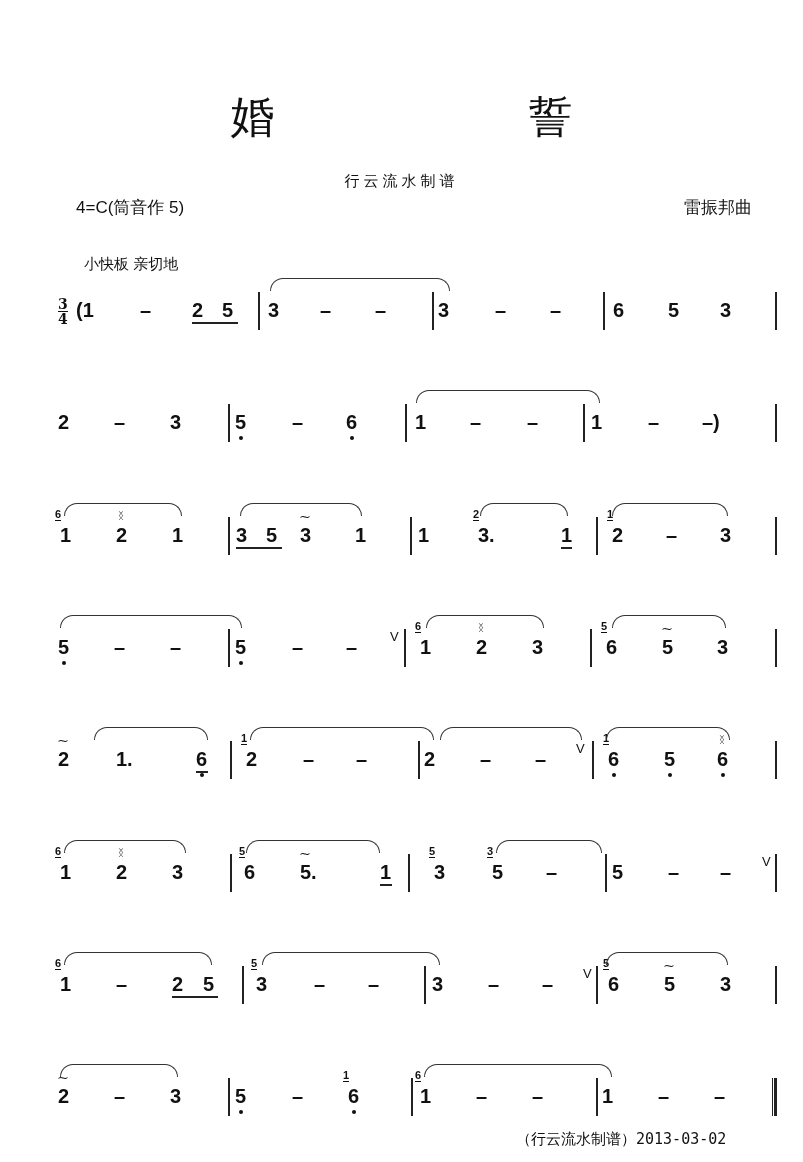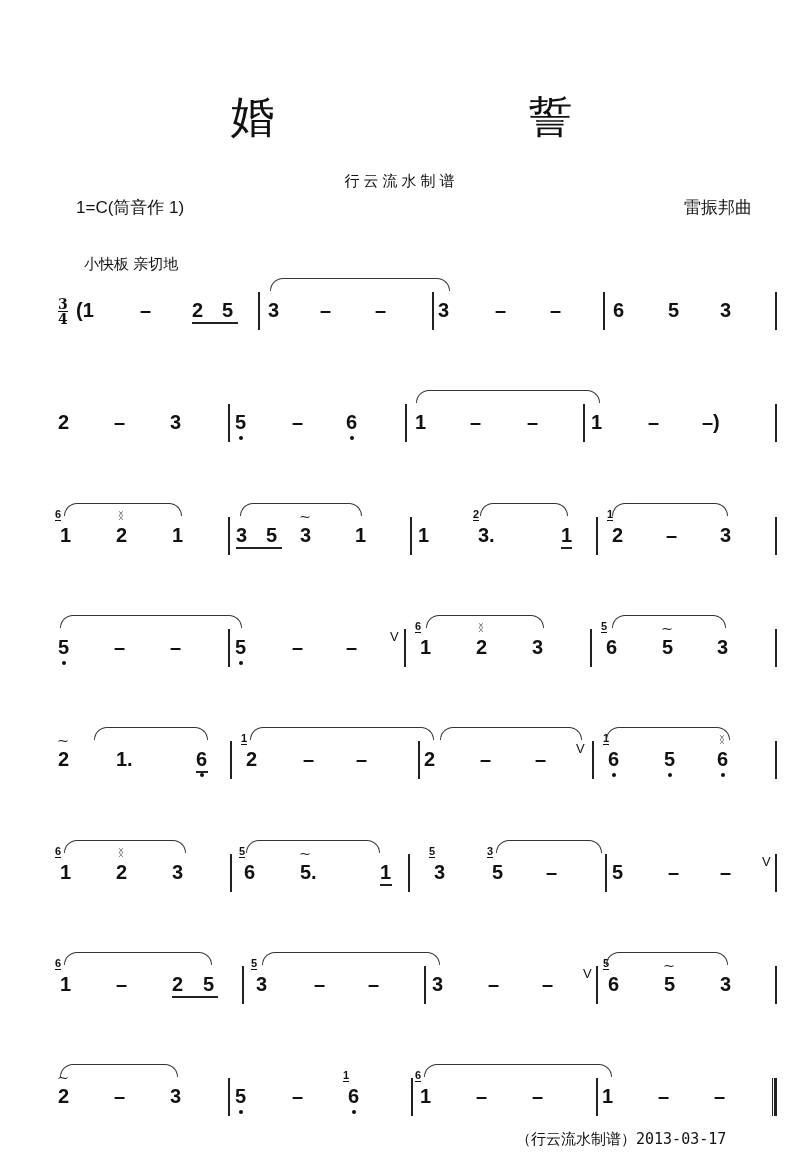--- a/index.html
+++ b/index.html
@@ -24,21 +24,21 @@
   .grace { position: absolute; font-size: 11px; font-weight: bold; line-height: 11px; }
   .orn { position: absolute; font-size: 10px; line-height: 10px; }
   .breath { position: absolute; font-size: 13px; }
   .ts { position: absolute; font-size: 14px; font-weight: bold; line-height: 14px; text-align: center; font-family: "DejaVu Serif", serif; }
 </style>
 </head>
 <body>
 
 <div class="title">婚 誓</div>
 <div class="subtitle">行云流水制谱</div>
-<div class="key">1=C(筒音作 1)</div>
+<div class="key">4=C(筒音作 5)</div>
 <div class="composer">雷振邦曲</div>
 <div class="tempo">小快板 亲切地</div>
 
 <div class="ts" style="left:58px; top:297px;">
   <div style="border-bottom:1.5px solid #111;">3</div>
   <div>4</div>
 </div>
 
 <div id="score">
     <div class="line" style="top: 296px;">
@@ -250,13 +250,13 @@
       <div class="note" style="left: 714px; top: 4px;">–</div>
       <div class="bar" style="left: 228px; top: -4px;"></div>
       <div class="bar" style="left: 411px; top: -4px;"></div>
       <div class="bar" style="left: 596px; top: -4px;"></div>
       <div class="bar double" style="left: 772px; top: -4px;"></div>
       <div class="slur" style="left: 60px; width: 116px; top: -18px;"></div>
       <div class="slur" style="left: 424px; width: 186px; top: -18px;"></div>
     </div>
   </div>
 
-<div class="footer">（行云流水制谱）2013-03-17</div>
+<div class="footer">（行云流水制谱）2013-03-02</div>
 
 </body></html>

